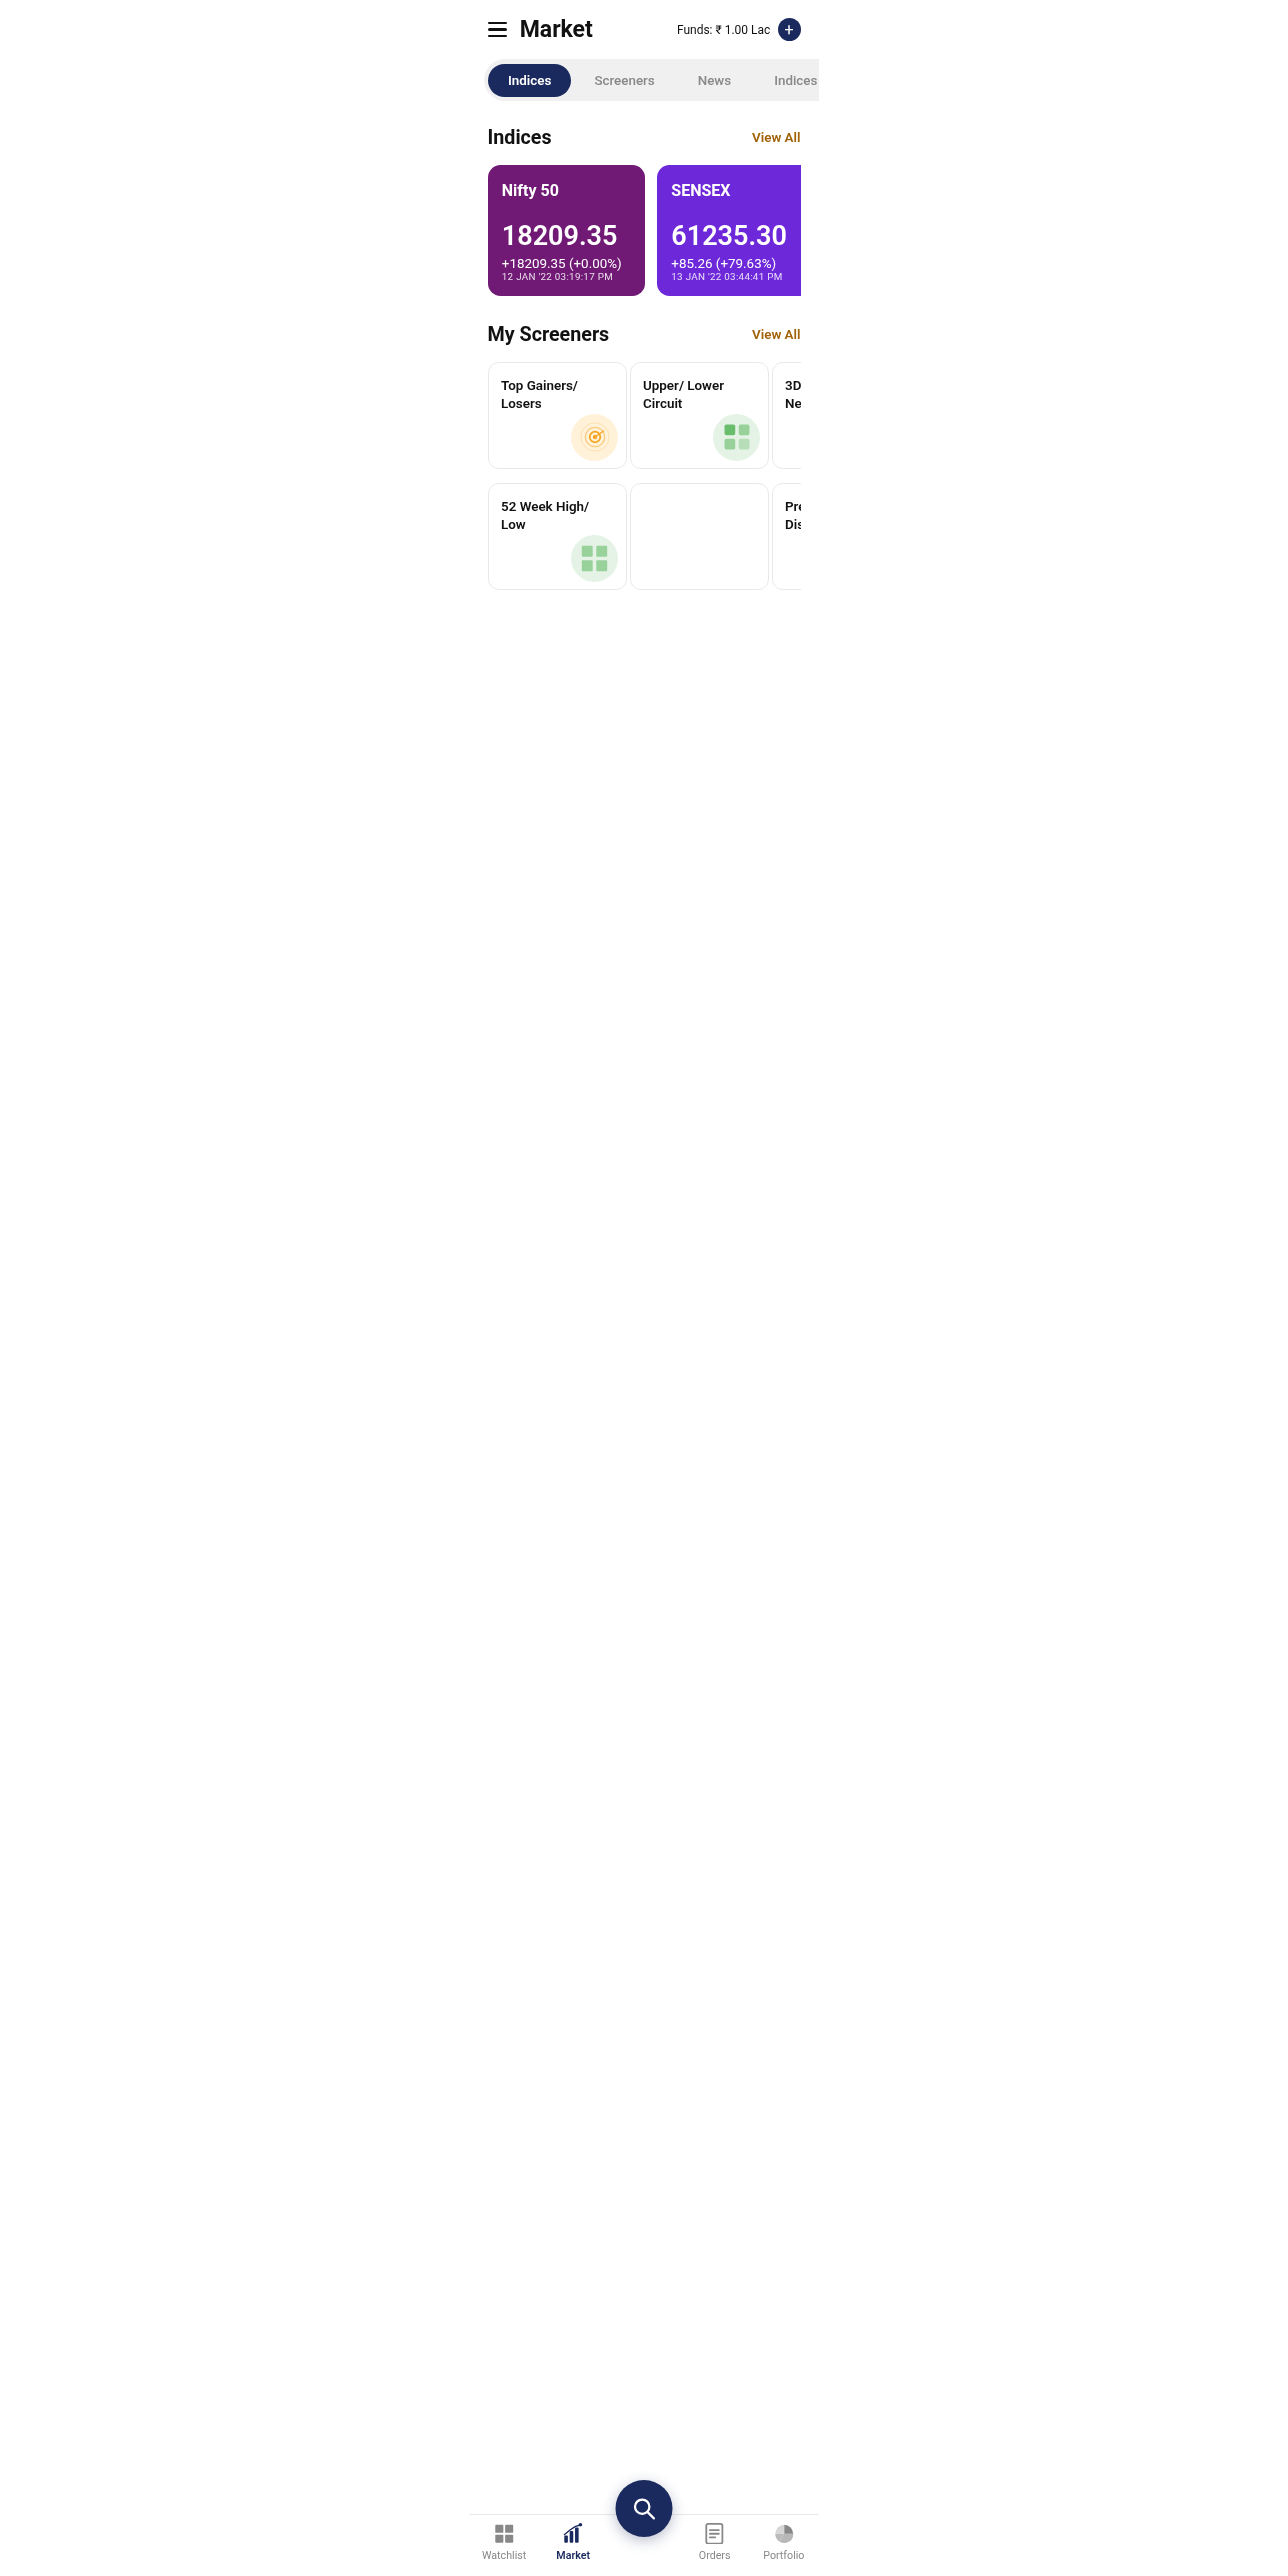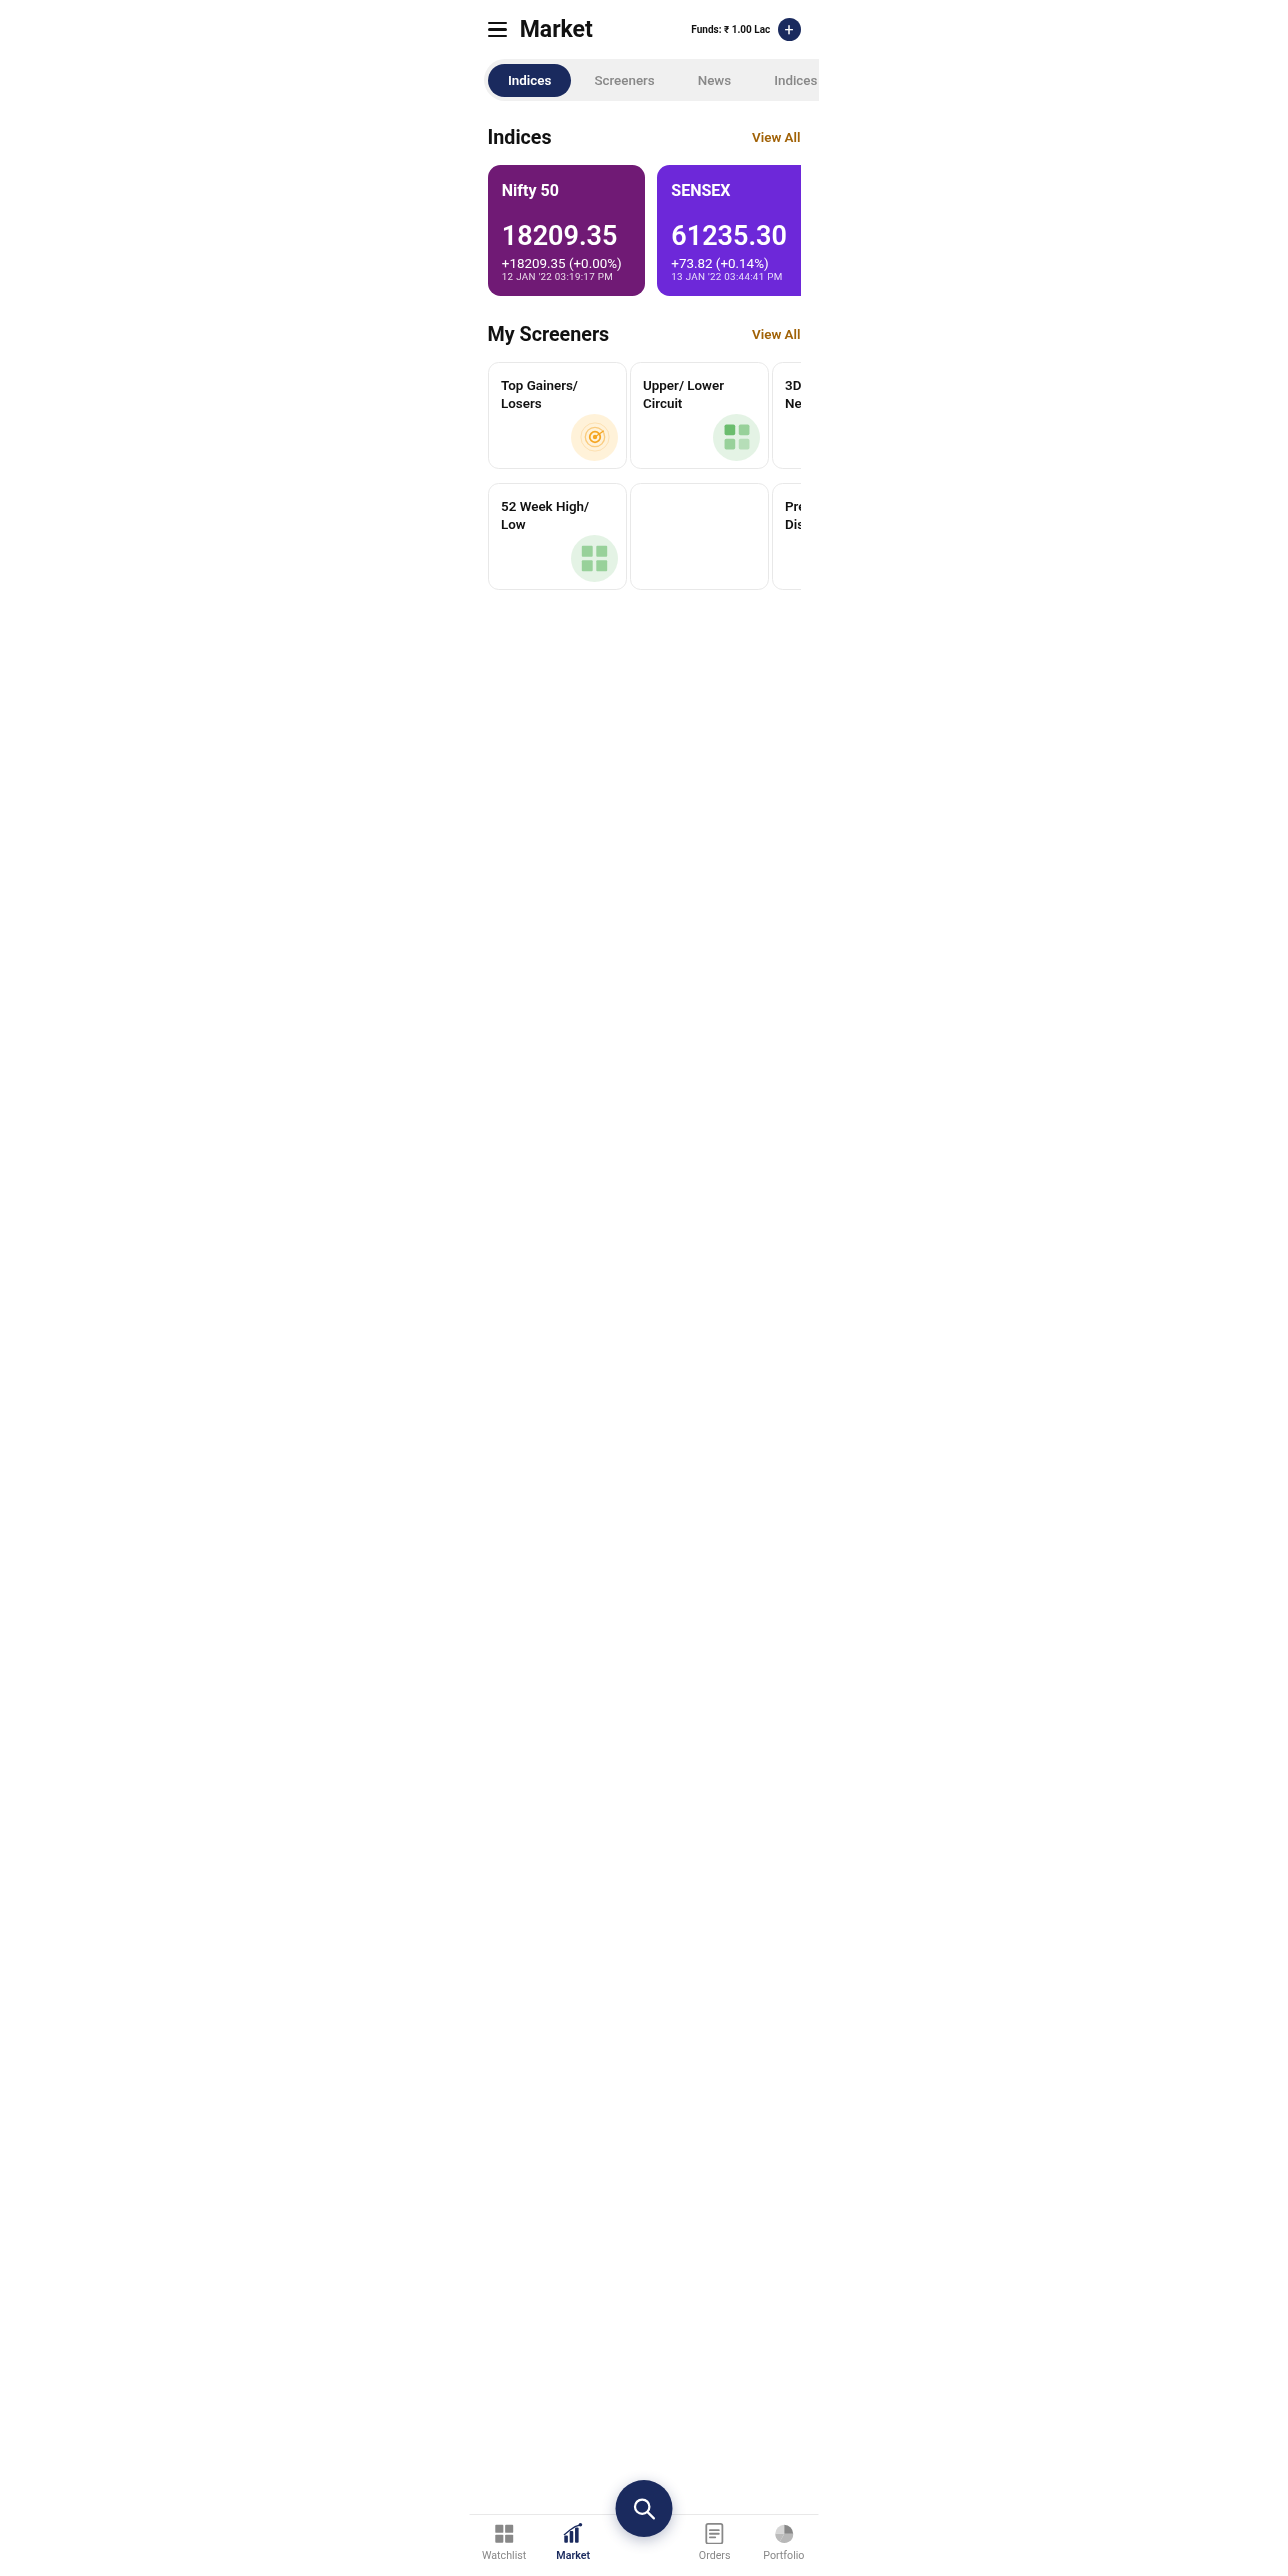--- a/index.html
+++ b/index.html
@@ -44,22 +44,22 @@
       font-size: 23px;
       font-weight: 700;
       color: #111;
     }
     .header-right {
       display: flex;
       align-items: center;
       gap: 7.2px;
     }
     .funds-label {
-      font-size: 10px;
-      font-weight: 700;
+      font-size: 12px;
+      font-weight: 400;
       color: #111;
     }
     .add-funds-btn {
       width: 23px;
       height: 23px;
       background: #1a2a5e;
       border-radius: 50%;
       display: flex;
       align-items: center;
       justify-content: center;
@@ -313,21 +313,21 @@
     <div class="index-card gray">
       <div class="index-card-name">Nifty 50</div>
       <div class="index-card-value">18209.35</div>
       <div class="index-card-change">+18209.35 (+0.00%)</div>
       <div class="index-card-time">12 JAN '22 03:19:17 PM</div>
     </div>
 
     <div class="index-card green">
       <div class="index-card-name">SENSEX</div>
       <div class="index-card-value">61235.30</div>
-      <div class="index-card-change">+73.82 (+0.14%)</div>
+      <div class="index-card-change">+85.26 (+79.63%)</div>
       <div class="index-card-time">13 JAN '22 03:44:41 PM</div>
     </div>
   </div>
 </div>
 
 <div class="screeners-section">
   <div class="section-header">
     <span class="section-title">My Screeners</span>
     <span class="view-all-btn">View All</span>
   </div>

